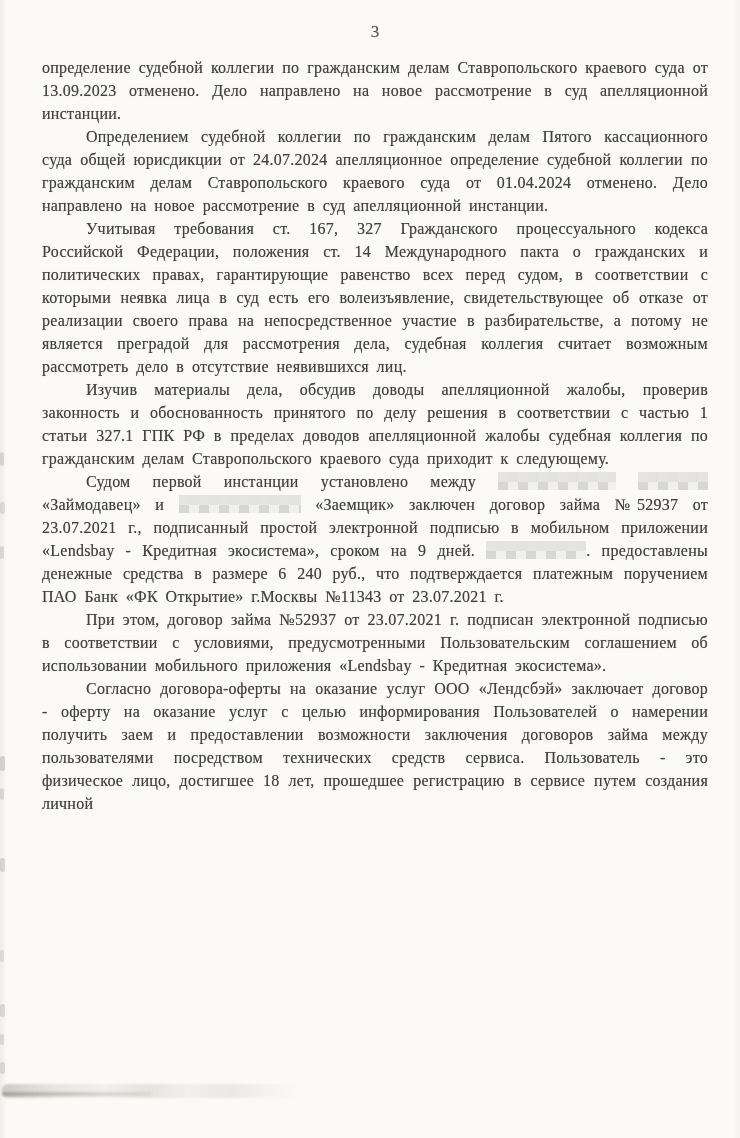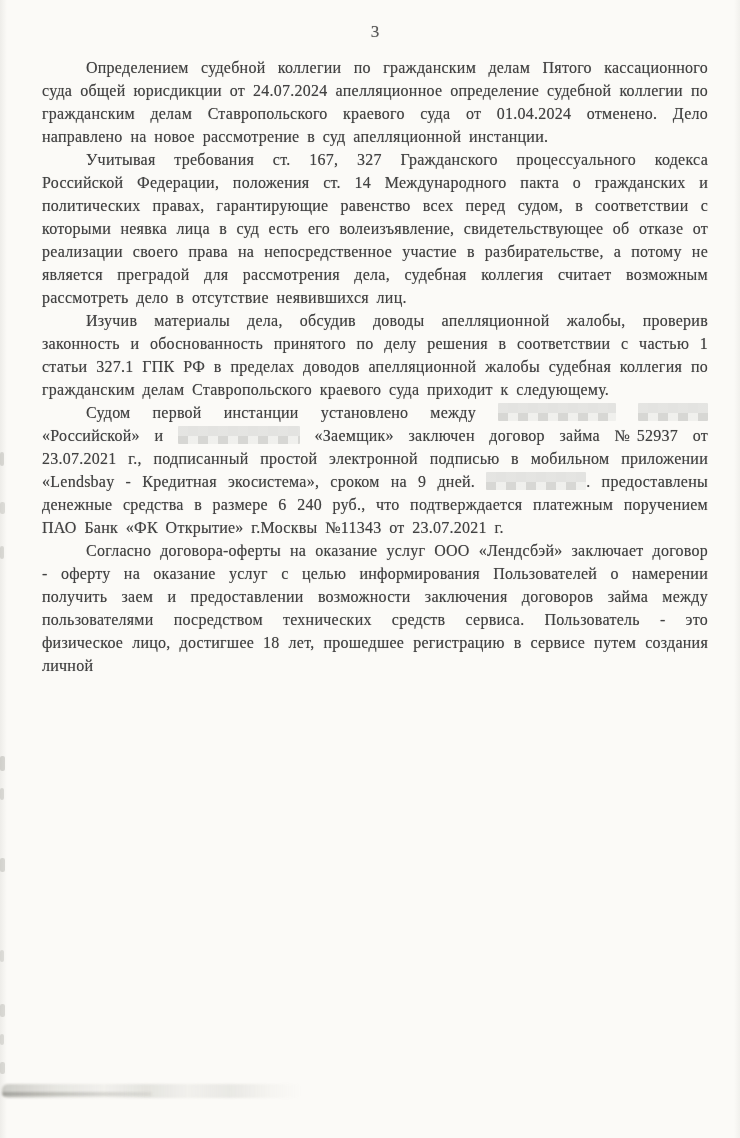--- a/index.html
+++ b/index.html
@@ -96,37 +96,39 @@
 </style>
 </head>
 <body>
 
 <div class="page">
 
   <div class="page-number">3</div>
 
   <div>
 
+    <p class="para"><span>определение судебной коллегии по гражданским делам Ставропольского краевого суда от 13.09.2023 отменено. Дело направлено на новое рассмотрение в суд апелляционной инстанции.</span></p>
 
 
     <p class="para indent"><span>Определением судебной коллегии по гражданским делам Пятого кассационного суда общей юрисдикции от 24.07.2024 апелляционное определение судебной коллегии по гражданским делам Ставропольского краевого суда от 01.04.2024 отменено. Дело направлено на новое рассмотрение в суд апелляционной инстанции.</span></p>
 
 
     <p class="para indent"><span>Учитывая требования ст. 167, 327 Гражданского процессуального кодекса Российской Федерации, положения ст. 14 Международного пакта о гражданских и политических правах, гарантирующие равенство всех перед судом, в соответствии с которыми неявка лица в суд есть его волеизъявление, свидетельствующее об отказе от реализации своего права на непосредственное участие в разбирательстве, а потому не является преградой для рассмотрения дела, судебная коллегия считает возможным рассмотреть дело в отсутствие неявившихся лиц.</span></p>
 
     <p class="para indent"><span>Изучив материалы дела, обсудив доводы апелляционной жалобы, проверив законность и обоснованность принятого по делу решения в соответствии с частью 1 статьи 327.1 ГПК РФ в пределах доводов апелляционной жалобы судебная коллегия по гражданским делам Ставропольского краевого суда приходит к следующему.</span></p>
 
     <p class="para indent"><span>Судом первой инстанции установлено между</span>
       <span class="redacted r1"></span>
       <span class="redacted r2"></span>
-      <span>«Российской» и</span>
+      <span>«Займодавец» и</span>
       <span class="redacted r3"></span>
       <span>«Заемщик» заключен договор займа №52937 от 23.07.2021 г., подписанный простой электронной подписью в мобильном приложении «Lendsbay - Кредитная экосистема», сроком на 9 дней.</span>
       <span class="redacted r4"></span><span>. предоставлены денежные средства в размере 6 240 руб., что подтверждается платежным поручением ПАО Банк «ФК Открытие» г.Москвы №11343 от 23.07.2021 г.</span></p>
 
+    <p class="para indent"><span>При этом, договор займа №52937 от 23.07.2021 г. подписан электронной подписью в соответствии с условиями, предусмотренными Пользовательским соглашением об использовании мобильного приложения «Lendsbay - Кредитная экосистема».</span></p>
 
     <p class="para indent"><span>Согласно договора-оферты на оказание услуг ООО «Лендсбэй» заключает договор - оферту на оказание услуг с целью информирования Пользователей о намерении получить заем и предоставлении возможности заключения договоров займа между пользователями посредством технических средств сервиса. Пользователь - это физическое лицо, достигшее 18 лет, прошедшее регистрацию в сервисе путем создания личной</span></p>
 
   </div>
 </div>
 
 <div>
   <div class="edge-mark" style="top:452px; width:4px; height:14px; opacity:.28;"></div>
   <div class="edge-mark" style="top:502px; width:5px; height:12px; opacity:.24;"></div>
   <div class="edge-mark" style="top:546px; width:4px; height:13px; opacity:.26;"></div>

